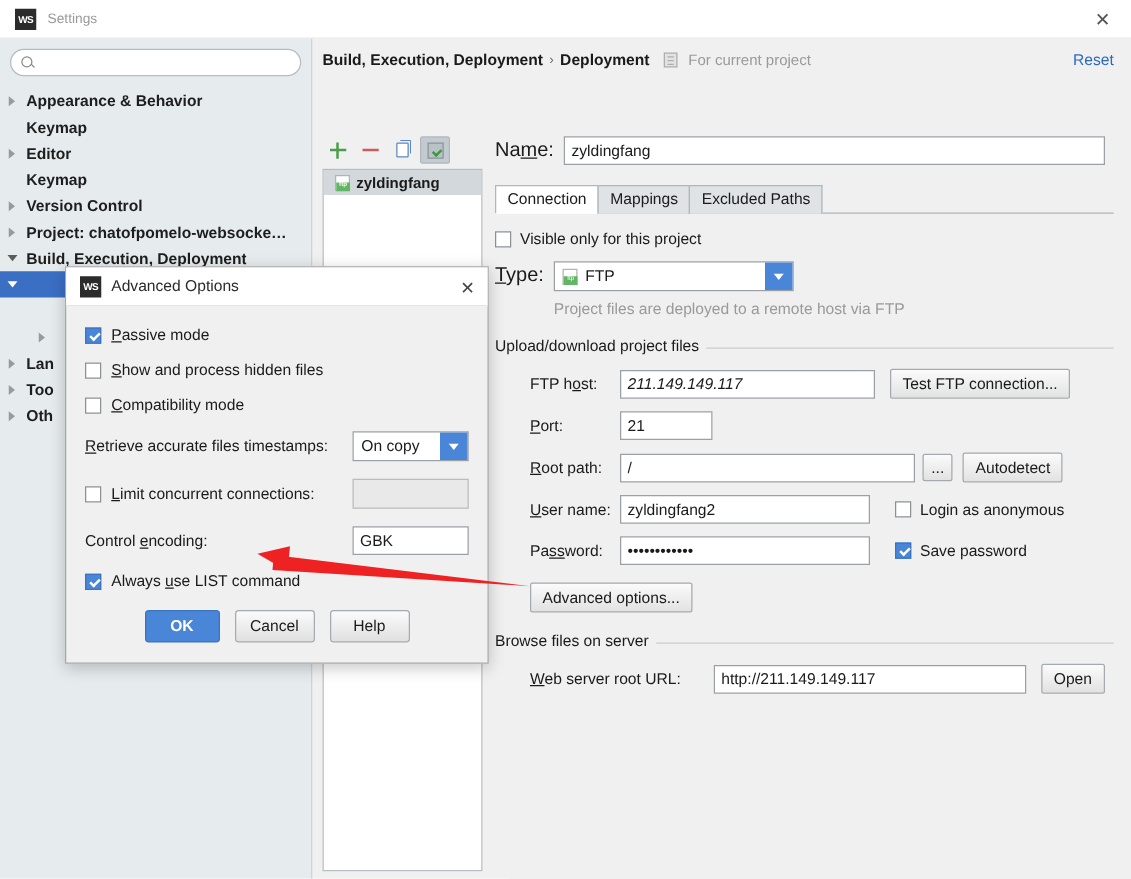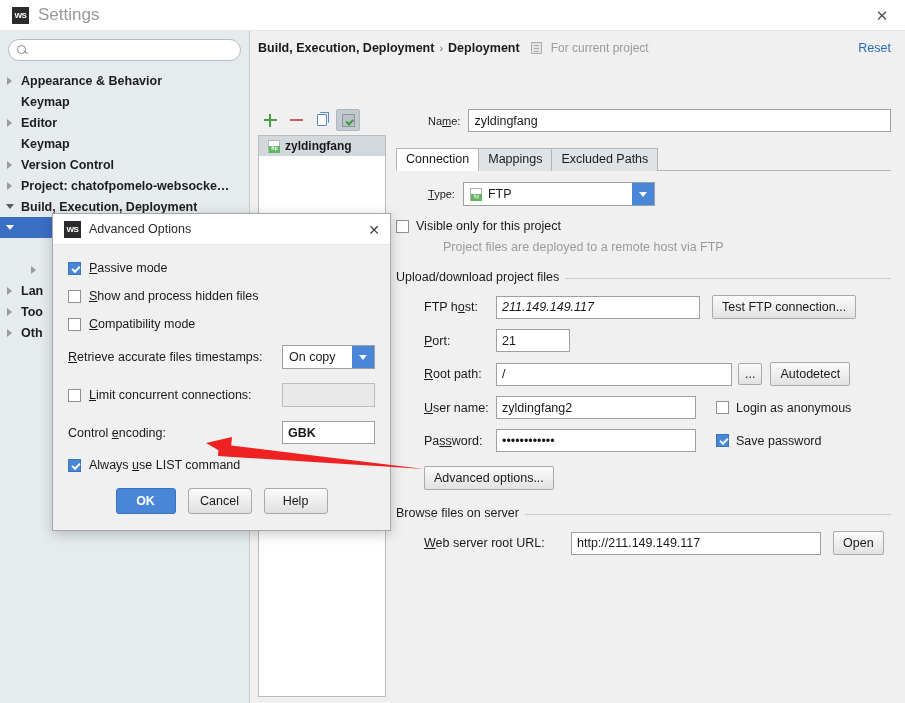--- a/index.html
+++ b/index.html
@@ -22,21 +22,21 @@
     border-bottom:1px solid #e8e8e8;
   }
   .ws-logo {
     width:17px; height:17px; margin-left:12px; margin-right:9px;
     background:#2b2b2b; color:#ffffff;
     font-size:8px; font-weight:bold; line-height:17px; text-align:center;
     letter-spacing:-0.5px;
     font-family:"Liberation Sans", sans-serif;
     flex:none;
   }
-  #window-title { color:#999999; font-size:17px; }
+  #window-title { color:#999999; font-size:11px; }
   #window-close {
     position:absolute; right:0; top:0; width:46px; height:31px;
     display:flex; align-items:center; justify-content:center;
     color:#555; font-size:15px; cursor:default;
   }
 
   
   #content { position:absolute; left:0; top:31px; width:905px; height:672px; display:flex; }
 
   
@@ -168,21 +168,21 @@
     background:#62b562;
   }
   .ftp-icon::after {
     content:'ftp'; position:absolute; left:0; top:4.5px; width:11px;
     font-size:5px; color:#ffffff; text-align:center; line-height:7px;
     font-family:"Liberation Sans", sans-serif;
   }
 
   
   #form { position:absolute; left:146px; top:78px; right:14px; }
-  label.lbl { font-size:11px; color:#1a1a1a;margin-left:32px; }
+  label.lbl { font-size:16px; color:#1a1a1a; }
   .u { text-decoration:underline; }
   input.txt {
     border:1px solid #9aa0a5; background:#ffffff;
     height:23px; padding:0 5px;
     font-family:"Liberation Sans", sans-serif; font-size:12.5px; color:#1a1a1a;
     outline:none;
   }
   #name-row { display:flex; align-items:center; gap:8px; }
   #name-input { width:433px; }
 
@@ -270,21 +270,21 @@
   .d-row { display:flex; align-items:center; margin-bottom:14px; gap:8px; }
   .d-lbl { font-size:12.5px; color:#1a1a1a; }
   #encoding-combo {
     width:93px; height:24px; border:1px solid #9aa0a5; background:#ffffff;
     display:flex; align-items:center;
   }
   #encoding-combo .face { flex:1; padding-left:6px; font-size:12.5px; }
   #limit-input {
     width:93px; height:24px; border:1px solid #b9bdc1; background:#e9e9e9;
   }
-  #ctrl-input { width:93px;font-weight:bold; }
+  #ctrl-input { width:93px; }
   #dlg-buttons {
     position:absolute; left:0; right:0; bottom:16px;
     display:flex; justify-content:center; gap:12px;
   }
   #ok-button {
     width:60px; height:26px; background:#4a86d8; border:1px solid #3a74c0;
     border-radius:3px; color:#ffffff; font-weight:bold; font-size:12.5px;
     font-family:"Liberation Sans", sans-serif; cursor:default;
   }
   .dlg-btn {
@@ -412,35 +412,35 @@
         <input class="txt" id="name-input" type="text" value="zyldingfang" style="">
       </div>
 
       <div id="tabs">
         <div class="tab active">Connection</div>
         <div class="tab">Mappings</div>
         <div class="tab">Excluded Paths</div>
       </div>
       <div id="tabpanel-line"></div>
 
+      <div id="visible-row">
+        <span class="chk"></span>
+        <span class="lbl">Visible only for this project</span>
+      </div>
+
       <div id="type-row">
         <label class="lbl"><span class="u">T</span>ype:</label>
         <div id="type-combo">
           <div class="face">
             <span class="ftp-icon"></span>
             <span>FTP</span>
           </div>
           <div class="combo-arrow"></div>
         </div>
       </div>
-
-      <div id="visible-row">
-        <span class="chk"></span>
-        <span class="lbl">Visible only for this project</span>
-      </div>
       <div id="type-desc">Project files are deployed to a remote host via FTP</div>
 
       <div class="group">
         <div class="group-line"></div>
         <span class="group-title">Upload/download project files</span>
 
         <div class="group-body">
           <div class="f-row">
             <label class="f-lbl">FTP h<span class="u">o</span>st:</label>
             <input class="txt" style="width: 204px; font-style: italic;" type="text" value="211.149.149.117">

